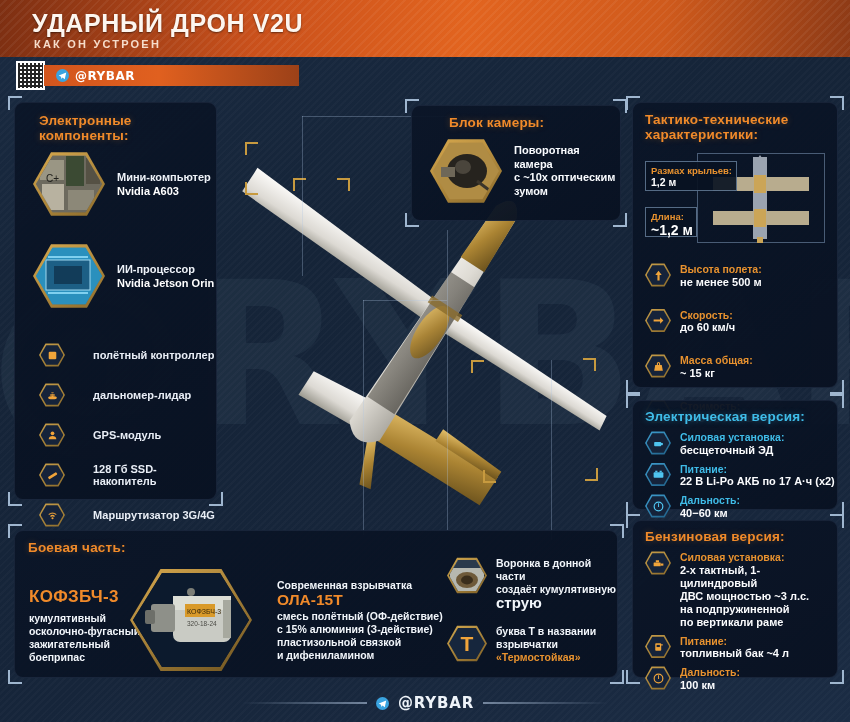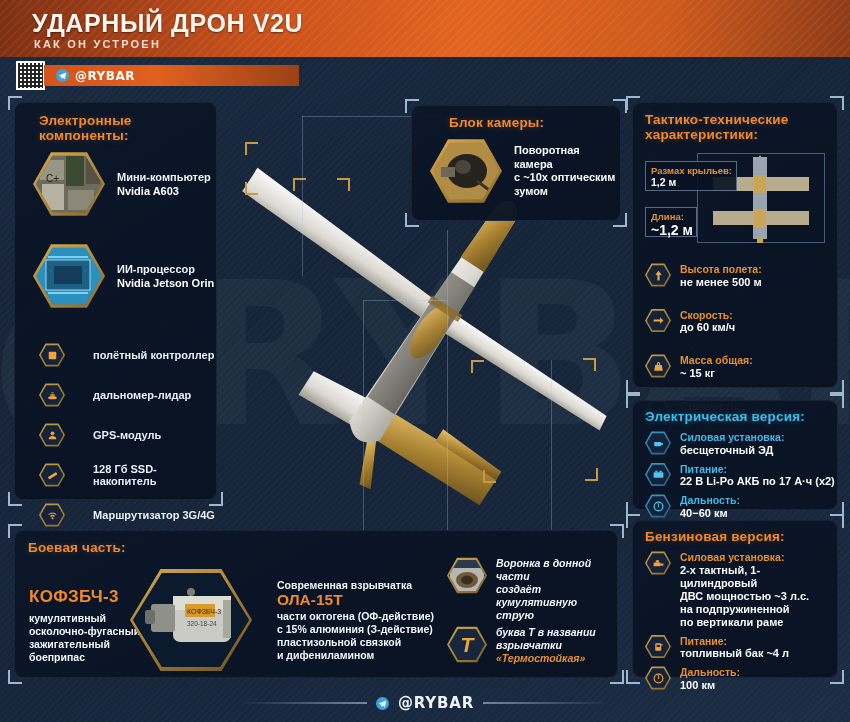--- a/index.html
+++ b/index.html
@@ -692,42 +692,42 @@
           <rect x="18" y="34" width="24" height="28" rx="3" fill="#8e9089"></rect>
           <rect x="12" y="40" width="10" height="14" rx="2" fill="#6d6f69"></rect>
           <circle cx="58" cy="22" r="4" fill="#7c7e77"></circle>
         </svg>
       </span>
     </span>
 
     <div style="position:absolute;left:262px;top:48px;line-height:13px;">
       <div style="font-size:10.5px;font-weight:bold;color:#f2f6fb;">Современная взрывчатка</div>
       <div style="font-size:15.5px;font-weight:bold;color:#f08a2a;margin:1px 0 4px;">ОЛА-15Т</div>
-      <span style="display:block;font-size:10.5px;font-weight:bold;color:#f2f6fb;">части октогена (ОФ-действие)</span>
+      <span style="display:block;font-size:10.5px;font-weight:bold;color:#f2f6fb;">смесь полётный (ОФ-действие)</span>
       <span style="display:block;font-size:10.5px;font-weight:bold;color:#f2f6fb;">с 15% алюминия (З-действие)</span>
       <span style="display:block;font-size:10.5px;font-weight:bold;color:#f2f6fb;">пластизольной связкой</span>
       <span style="display:block;font-size:10.5px;font-weight:bold;color:#f2f6fb;">и дифениламином</span>
     </div>
 
-    <div style="position:absolute;left:432px;top:26px;display:flex;flex-direction:column;gap:4px;font-style:italic;">
+    <div style="position:absolute;left:432px;top:26px;display:flex;flex-direction:column;gap:16px;">
       <div class="spec">
         <span class="hex" style="width:40px;height:37px;background:linear-gradient(150deg,#d3a94f,#7e5f26);padding:2px;">
           <span style="width:100%;height:100%;clip-path:polygon(25% 3%,75% 3%,100% 50%,75% 97%,25% 97%,0% 50%);background:#101f33;display:flex;align-items:center;justify-content:center;">
             <svg width="34" height="31" viewBox="0 0 34 31">
               <rect width="34" height="31" fill="#b6b8b0"></rect>
               <rect y="0" width="34" height="8" fill="#2a3a4c"></rect>
               <ellipse cx="17" cy="20" rx="11" ry="8" fill="#6e5a3a"></ellipse>
               <ellipse cx="17" cy="20" rx="6" ry="4.4" fill="#3a2e1c"></ellipse>
             </svg>
           </span>
         </span>
         <span style="line-height:13px;">
           <span style="display:block;font-size:10.5px;font-weight:bold;color:#f2f6fb;">Воронка в донной части</span>
           <span style="display:block;font-size:10.5px;font-weight:bold;color:#f2f6fb;">создаёт кумулятивную</span>
-          <span style="display:block;font-size:11px;font-weight:bold;color:#f2f6fb;">струю</span>
+          <span style="display:block;font-size:15px;font-weight:bold;color:#f2f6fb;">струю</span>
         </span>
       </div>
       <div class="spec">
         <span class="hex" style="width:40px;height:37px;background:linear-gradient(150deg,#d3a94f,#7e5f26);padding:2px;">
           <span style="width:100%;height:100%;clip-path:polygon(25% 3%,75% 3%,100% 50%,75% 97%,25% 97%,0% 50%);background:#16263d;display:flex;align-items:center;justify-content:center;">
             <span style="font-size:21px;font-weight:bold;color:#f0a43a;font-family:'Liberation Sans',sans-serif;line-height:1;">T</span>
           </span>
         </span>
         <span style="line-height:13px;">
           <span style="display:block;font-size:10.5px;font-weight:bold;color:#f2f6fb;">буква Т в названии</span>

